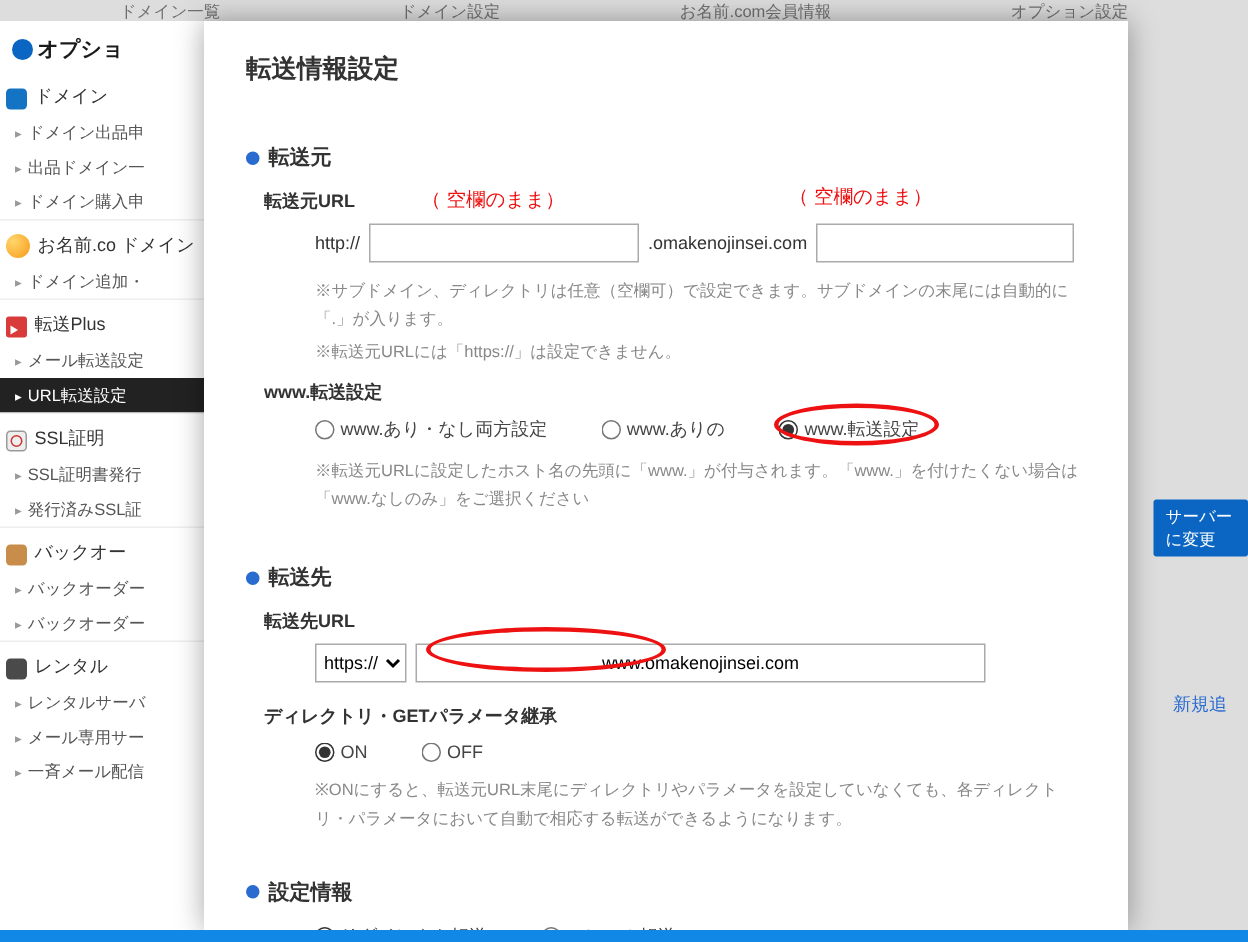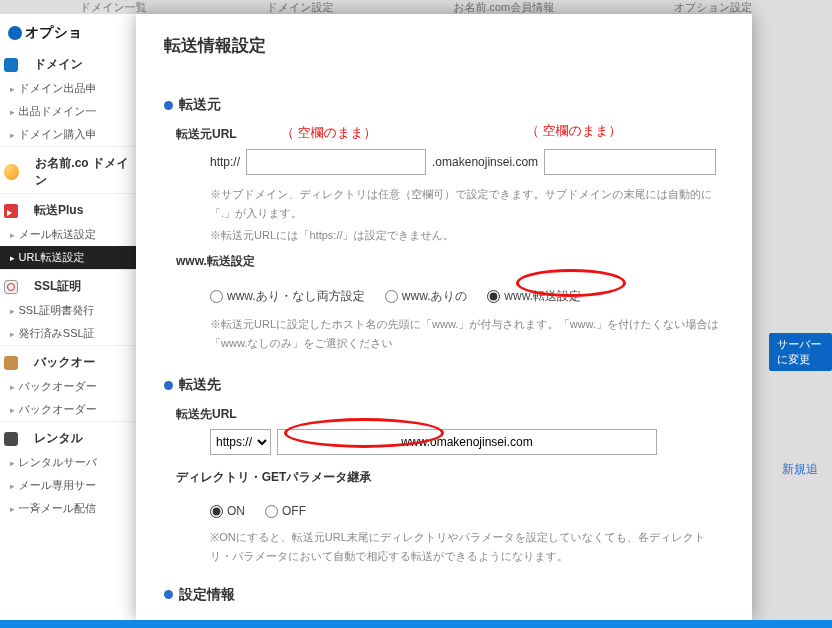--- a/index.html
+++ b/index.html
@@ -4,45 +4,45 @@
 <style>
 *{box-sizing:border-box;margin:0;padding:0}
 body{font-family:"Meiryo","Hiragino Kaku Gothic Pro",sans-serif;font-size:12px;background:#f5f5f5;color:#333;width:832px;height:628px;overflow:hidden;position:relative}
 .page{background:#ddd;width:100%;height:100%;position:relative}
 .topnav{display:flex;justify-content:space-around;background:#ddd;height:14px;font-size:11px;color:#555;padding:0 20px;align-items:flex-start;overflow:hidden}
 .topnav span{opacity:.8}
 .body-wrap{display:flex}
 .sidebar{width:140px;background:#fff;border-right:1px solid #4c1d95;padding:4px 0;height:615px}
 .side-top{display:flex;align-items:center;gap:3px;font-weight:bold;font-size:14px;color:#1a1a1a;padding:6px 8px}
 .side-top .circ{width:14px;height:14px;border-radius:50%;background:#0a66c2}
-.side-group-title{display:flex;align-items:center;gap:16px;font-weight:bold;font-size:12px;color:#333;padding:8px 4px 4px 4px;border-top:1px solid #eee}
+.side-group-title{display:flex;align-items:flex-end;gap:5px;font-weight:normal;font-size:12px;color:#333;padding:8px 4px 4px 4px;border-top:1px solid #eee}
 .side-group-title.first{border-top:none}
 .side-item{display:flex;align-items:center;gap:4px;font-size:11px;color:#555;padding:4px 4px 4px 10px;cursor:pointer}
 .side-item::before{content:"\25B8";color:#999;font-size:9px}
 .side-item.active{background:#222;color:#fff}
 .side-item.active::before{color:#fff}
 .ico{display:inline-block;width:14px;height:14px;border-radius:3px}
 .ico-domain{background:#1573c4}
 .ico-onamae{width:16px;height:16px;border-radius:50%;background:radial-gradient(circle at 30% 30%,#ffd66b,#f79a1a)}
 .ico-plus{background:#d93b3b;border-radius:2px;position:relative}
 .ico-plus::after{content:"";position:absolute;left:3px;top:6px;border-left:5px solid #fff;border-top:3px solid transparent;border-bottom:3px solid transparent}
 .ico-ssl{background:#eee;border:1px solid #999;position:relative}
 .ico-ssl::after{content:"";position:absolute;left:2px;top:2px;width:6px;height:6px;border:1px solid #c33;border-radius:50%}
 .ico-back{background:#c88d4a}
 .ico-rental{background:#4a4a4a}
 .modal{position:absolute;top:14px;left:136px;right:80px;bottom:8px;background:#fff;box-shadow:0 0 18px rgba(0,0,0,.35);padding:20px 28px;overflow:hidden}
 .modal h1{font-size:17px;font-weight:bold;margin-bottom:39px}
-.sec-h{display:flex;align-items:center;gap:6px;font-weight:bold;font-size:14px;color:#333;margin:8px 0 12px 0}
+.sec-h{display:flex;align-items:center;gap:6px;font-weight:bold;font-size:14px;color:#333;margin:18px 0 12px 0}
 .sec-h::before{content:"";width:9px;height:9px;border-radius:50%;background:#2a6bd0}
 .field-label{font-weight:bold;font-size:12px;margin:8px 0 6px 12px}
 .input-row{display:flex;align-items:center;gap:6px;margin-left:46px}
 input[type=text]{border:1px solid #aaa;height:26px;padding:2px 6px;font-size:12px}
 select{border:1px solid #aaa;height:26px;font-size:12px;background:#fff;padding:0 1px}
 .note{font-size:11px;color:#888;margin:10px 0 4px 46px;line-height:1.7}
-.radio-row{display:flex;align-items:center;gap:20px;margin:18px 0 4px 46px}
+.radio-row{display:flex;align-items:center;gap:36px;margin:8px 0 4px 46px}
 .radio-row label{display:flex;align-items:center;gap:4px;font-size:12px;color:#444;cursor:pointer}
 input[type=radio]{accent-color:#333}
 .ann-red{position:absolute;color:#e11;font-size:13px;font-family:"Meiryo",sans-serif}
 .ellipse{position:absolute;border:3px solid #e11;border-radius:50%}
 .right-strip{position:absolute;top:0;right:0;width:63px;height:100%}
 .btn-server{position:absolute;top:333px;right:0;background:#0a66c2;color:#fff;font-size:11px;padding:4px 8px;border-radius:2px}
 .link-new{position:absolute;top:461px;right:14px;color:#2a6bd0;font-size:12px}
 .bottom-bar{position:absolute;bottom:0;left:0;right:0;height:8px;background:#1187e6}
 </style>
 </head>
@@ -68,20 +68,21 @@
             <span>ドメイン</span>
           </div>
           <div class="side-item">ドメイン出品申</div>
           <div class="side-item">出品ドメイン一</div>
           <div class="side-item">ドメイン購入申</div>
           <div class="side-group-title">
             <span class="ico ico-onamae"></span>
             <span>お名前.co
 ドメイン</span>
           </div>
+          <div class="side-item">ドメイン追加・</div>
           <div class="side-group-title">
             <span class="ico ico-plus"></span>
             <span>転送Plus</span>
           </div>
           <div class="side-item">メール転送設定</div>
           <div class="side-item active">URL転送設定</div>
           <div class="side-group-title">
             <span class="ico ico-ssl"></span>
             <span>SSL証明</span>
           </div>

